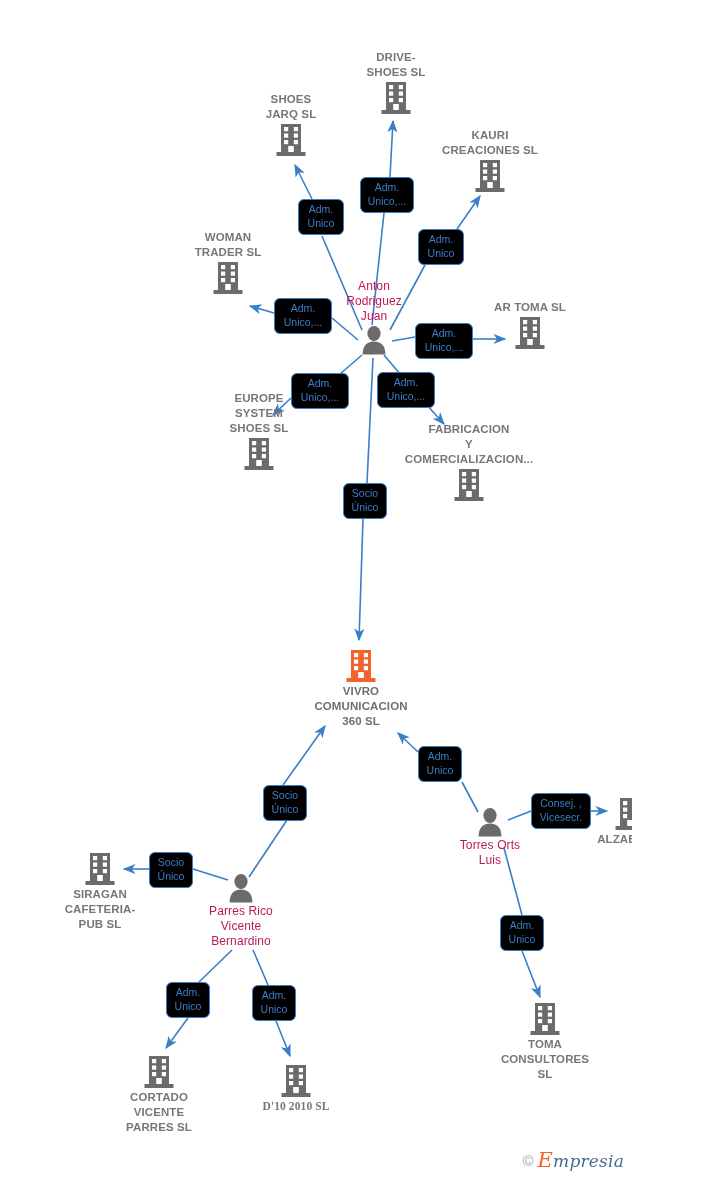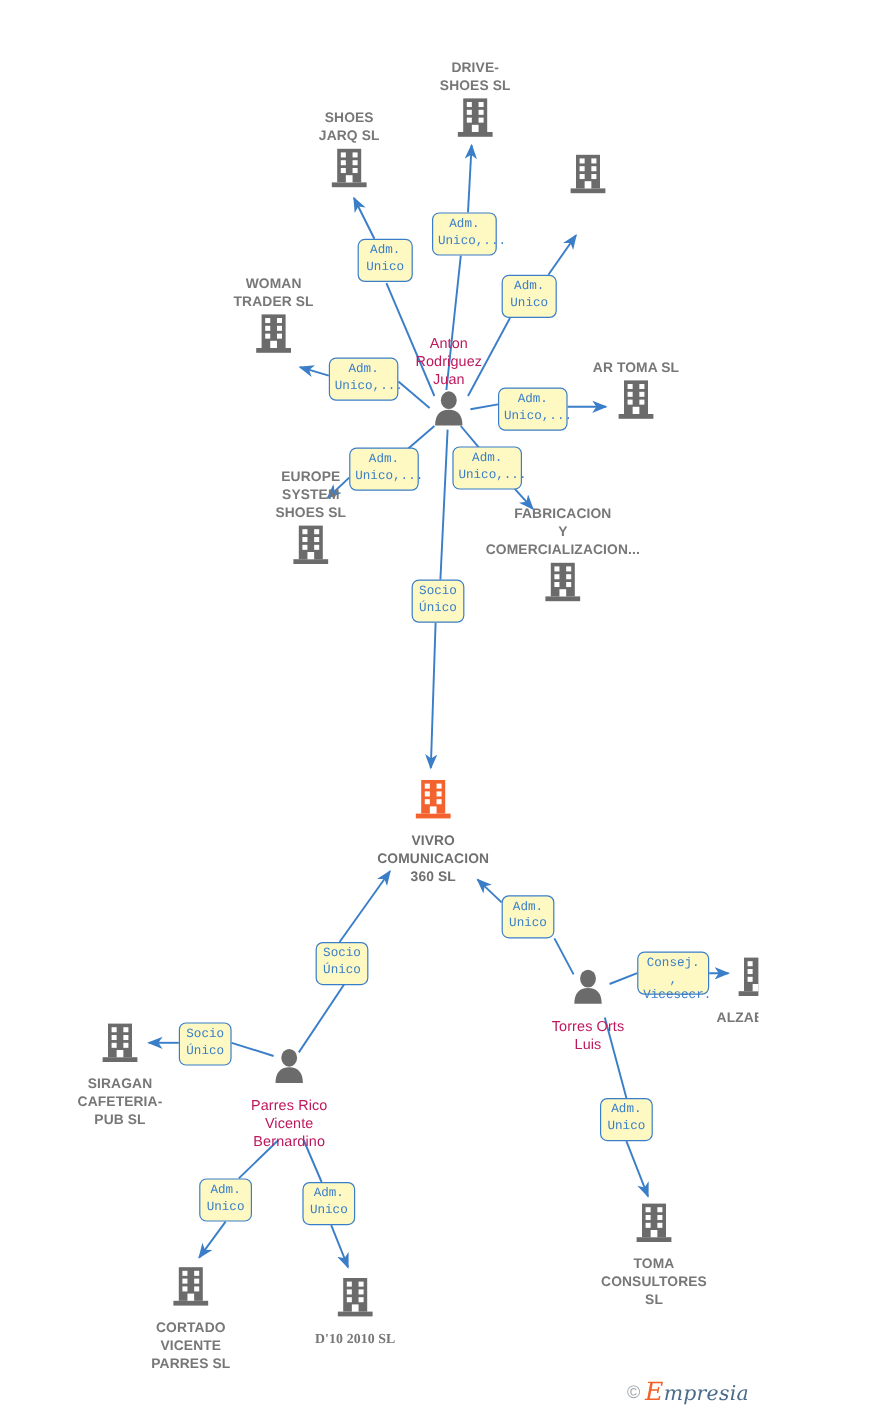--- a/index.html
+++ b/index.html
@@ -48,36 +48,36 @@
   }
   .node.person .label {
     font-weight: normal;
     color: #be185d;
     font-size: 12px;
   }
   .node.company.highlight .label {
     color: #6f6f6f;
   }
   .label-above .label { margin-bottom: 1px; }
-  .label-below .label { margin-top: 11px; }
+  .label-below .label { margin-top: 1px; }
 
   .reltag {
     position: absolute;
     box-sizing: border-box;
-    background: #fef9c3;
+    background: #000000;
     border: 1.6px solid #3a7ec8;
     border-radius: 6px;
     color: #3a7ec8;
     font-size: 10.5px;
     line-height: 13.5px;
     text-align: center;
     padding: 3px 4px 3px 4px;
     white-space: pre-line;
     z-index: 5;
-    font-family: Liberation Mono, monospace;
+    font-family: Liberation Sans, sans-serif;
   }
 
   .watermark {
     position: absolute;
     right: 8px;
     bottom: 8px;
     display: flex;
     align-items: center;
     gap: 4px;
     z-index: 6;
@@ -168,20 +168,22 @@
             <rect x="8" y="4" width="4.2" height="4.2" fill="#ffffff"></rect>
             <rect x="17.8" y="4" width="4.2" height="4.2" fill="#ffffff"></rect>
             <rect x="8" y="10.5" width="4.2" height="4.2" fill="#ffffff"></rect>
             <rect x="17.8" y="10.5" width="4.2" height="4.2" fill="#ffffff"></rect>
             <rect x="8" y="17" width="4.2" height="4.2" fill="#ffffff"></rect>
             <rect x="17.8" y="17" width="4.2" height="4.2" fill="#ffffff"></rect>
             <rect x="12.2" y="23" width="5.6" height="6" fill="#ffffff"></rect>
           </svg></span>
       </div>
       <div class="node company label-above" style="top: 128px; left: 490px;">
+        <span class="label">KAURI
+CREACIONES SL</span>
         <span class="icon-wrap"><svg width="30" height="34" viewBox="0 0 30 34" aria-hidden="true">
             <rect x="5" y="1" width="20" height="28" fill="#6b6b6b"></rect>
             <rect x="0.5" y="29" width="29" height="4" fill="#6b6b6b"></rect>
             <rect x="8" y="4" width="4.2" height="4.2" fill="#ffffff"></rect>
             <rect x="17.8" y="4" width="4.2" height="4.2" fill="#ffffff"></rect>
             <rect x="8" y="10.5" width="4.2" height="4.2" fill="#ffffff"></rect>
             <rect x="17.8" y="10.5" width="4.2" height="4.2" fill="#ffffff"></rect>
             <rect x="8" y="17" width="4.2" height="4.2" fill="#ffffff"></rect>
             <rect x="17.8" y="17" width="4.2" height="4.2" fill="#ffffff"></rect>
             <rect x="12.2" y="23" width="5.6" height="6" fill="#ffffff"></rect>

